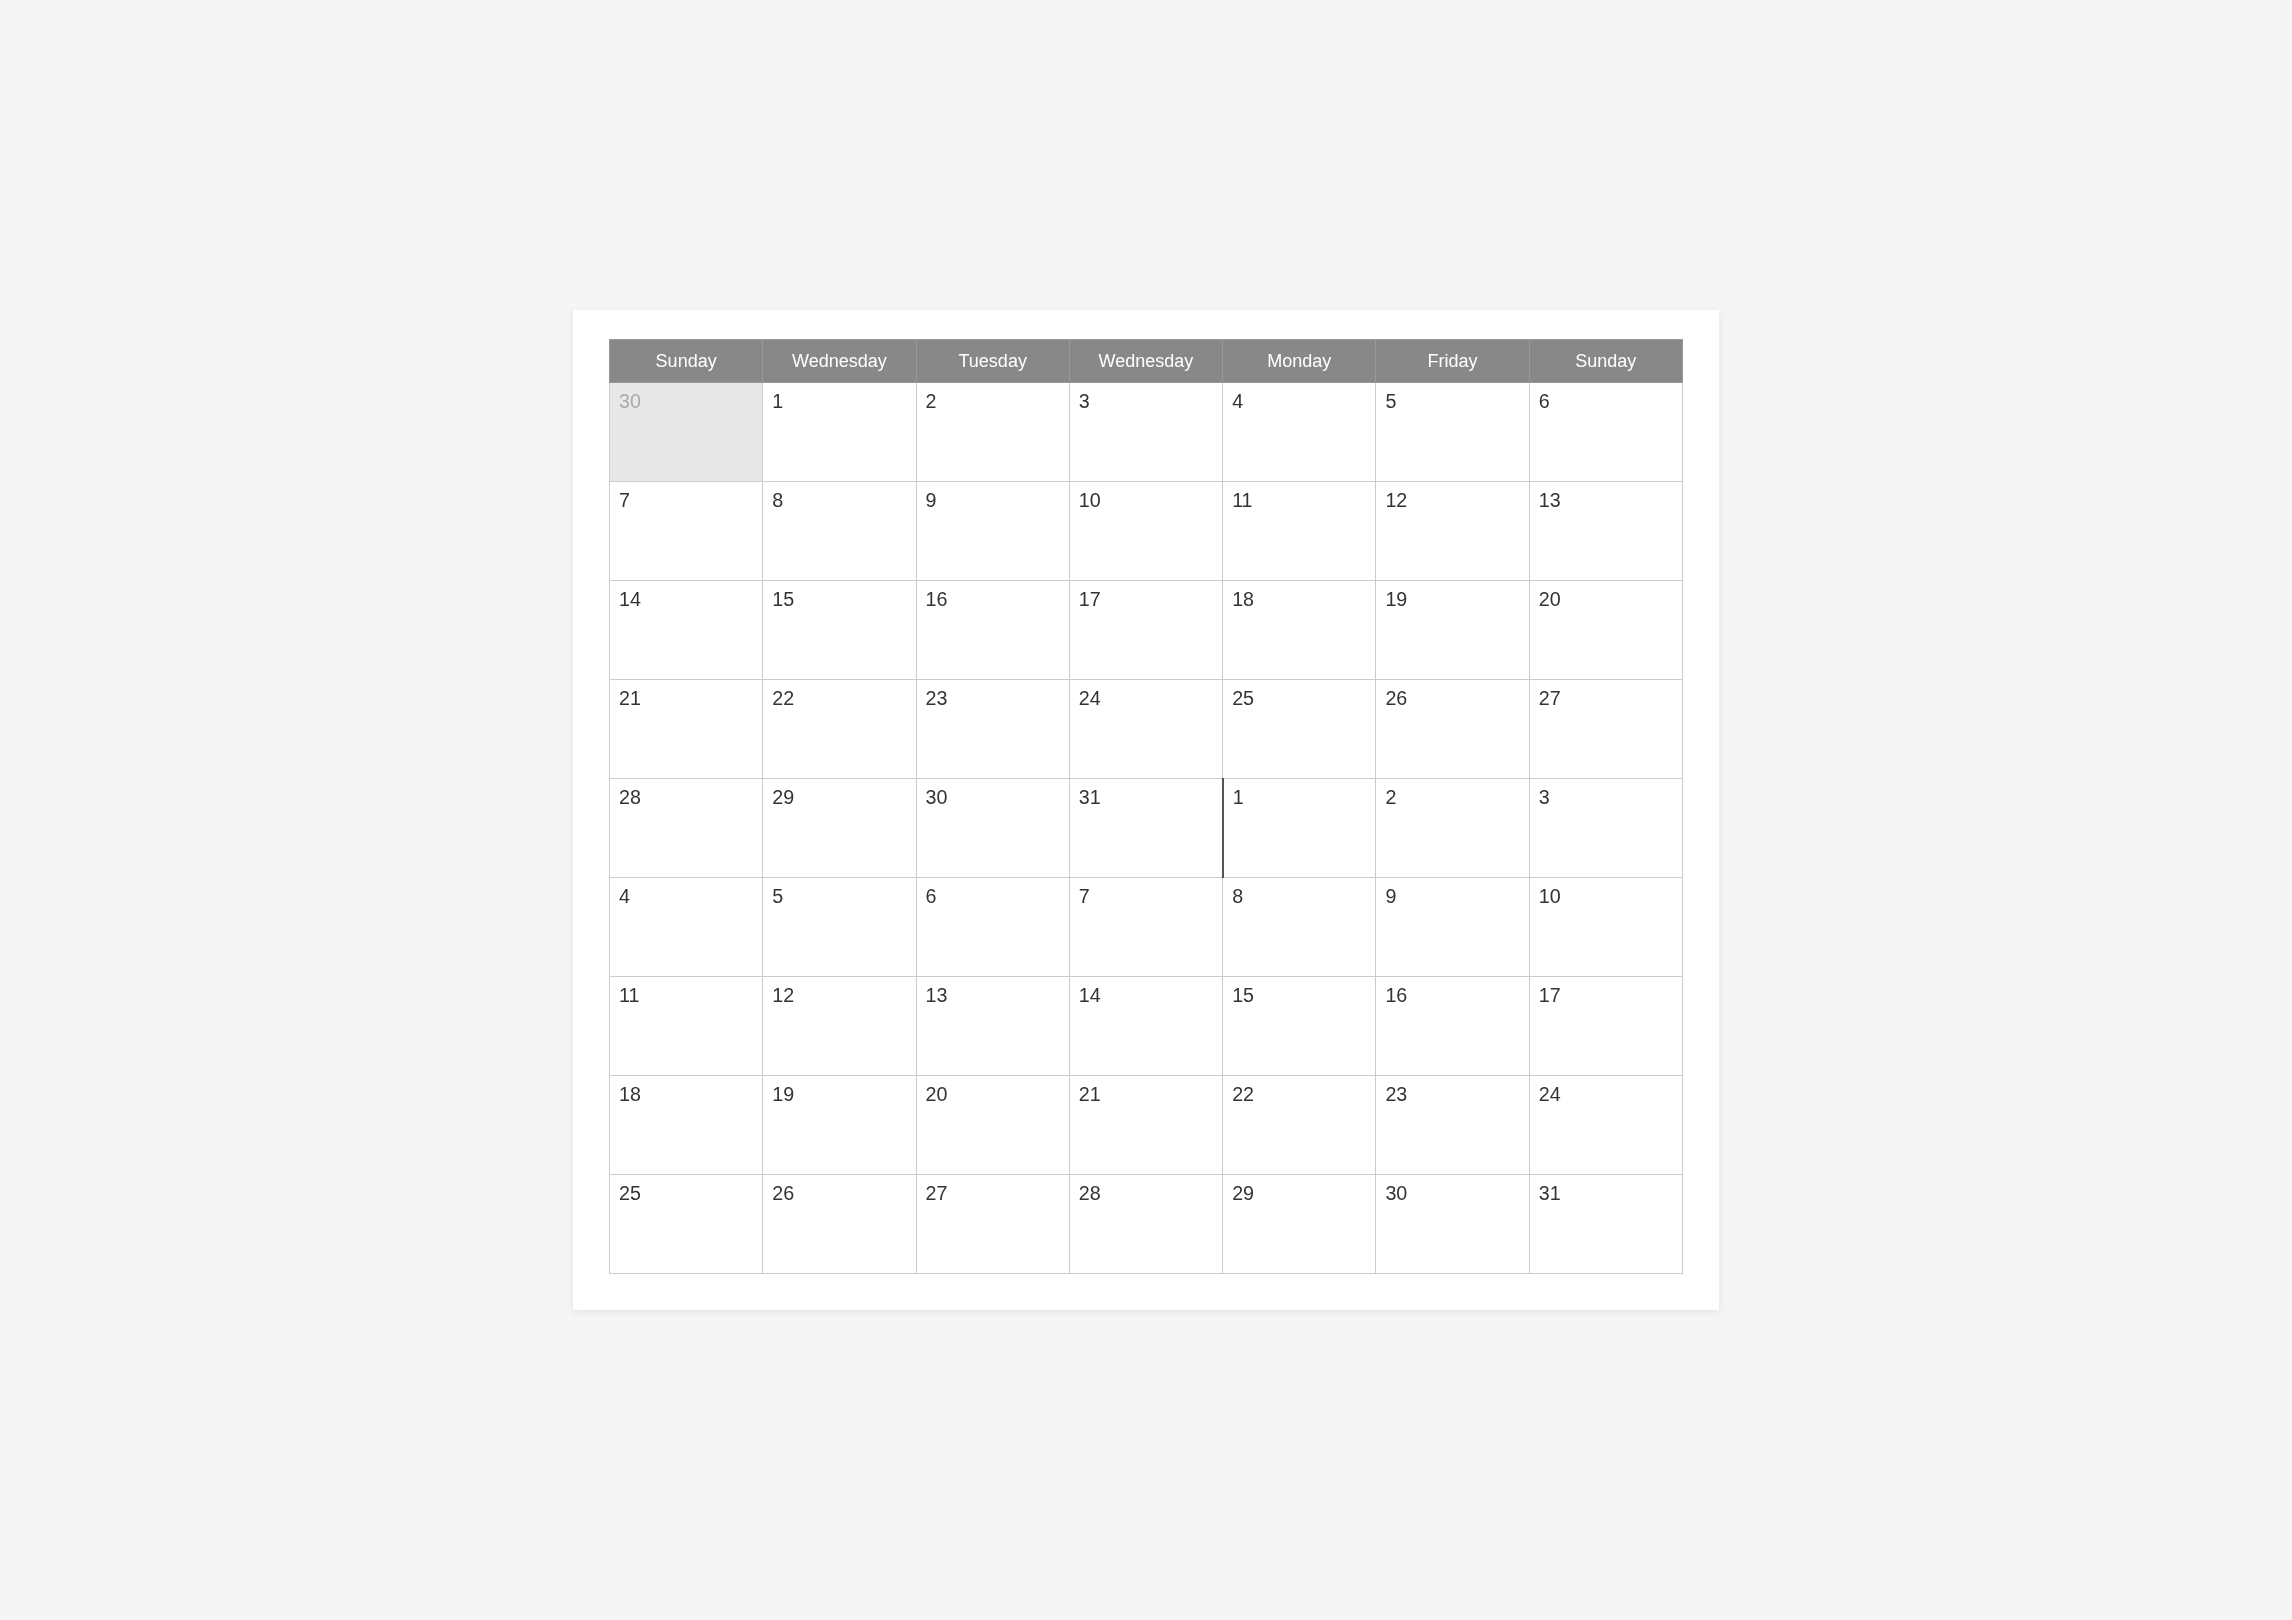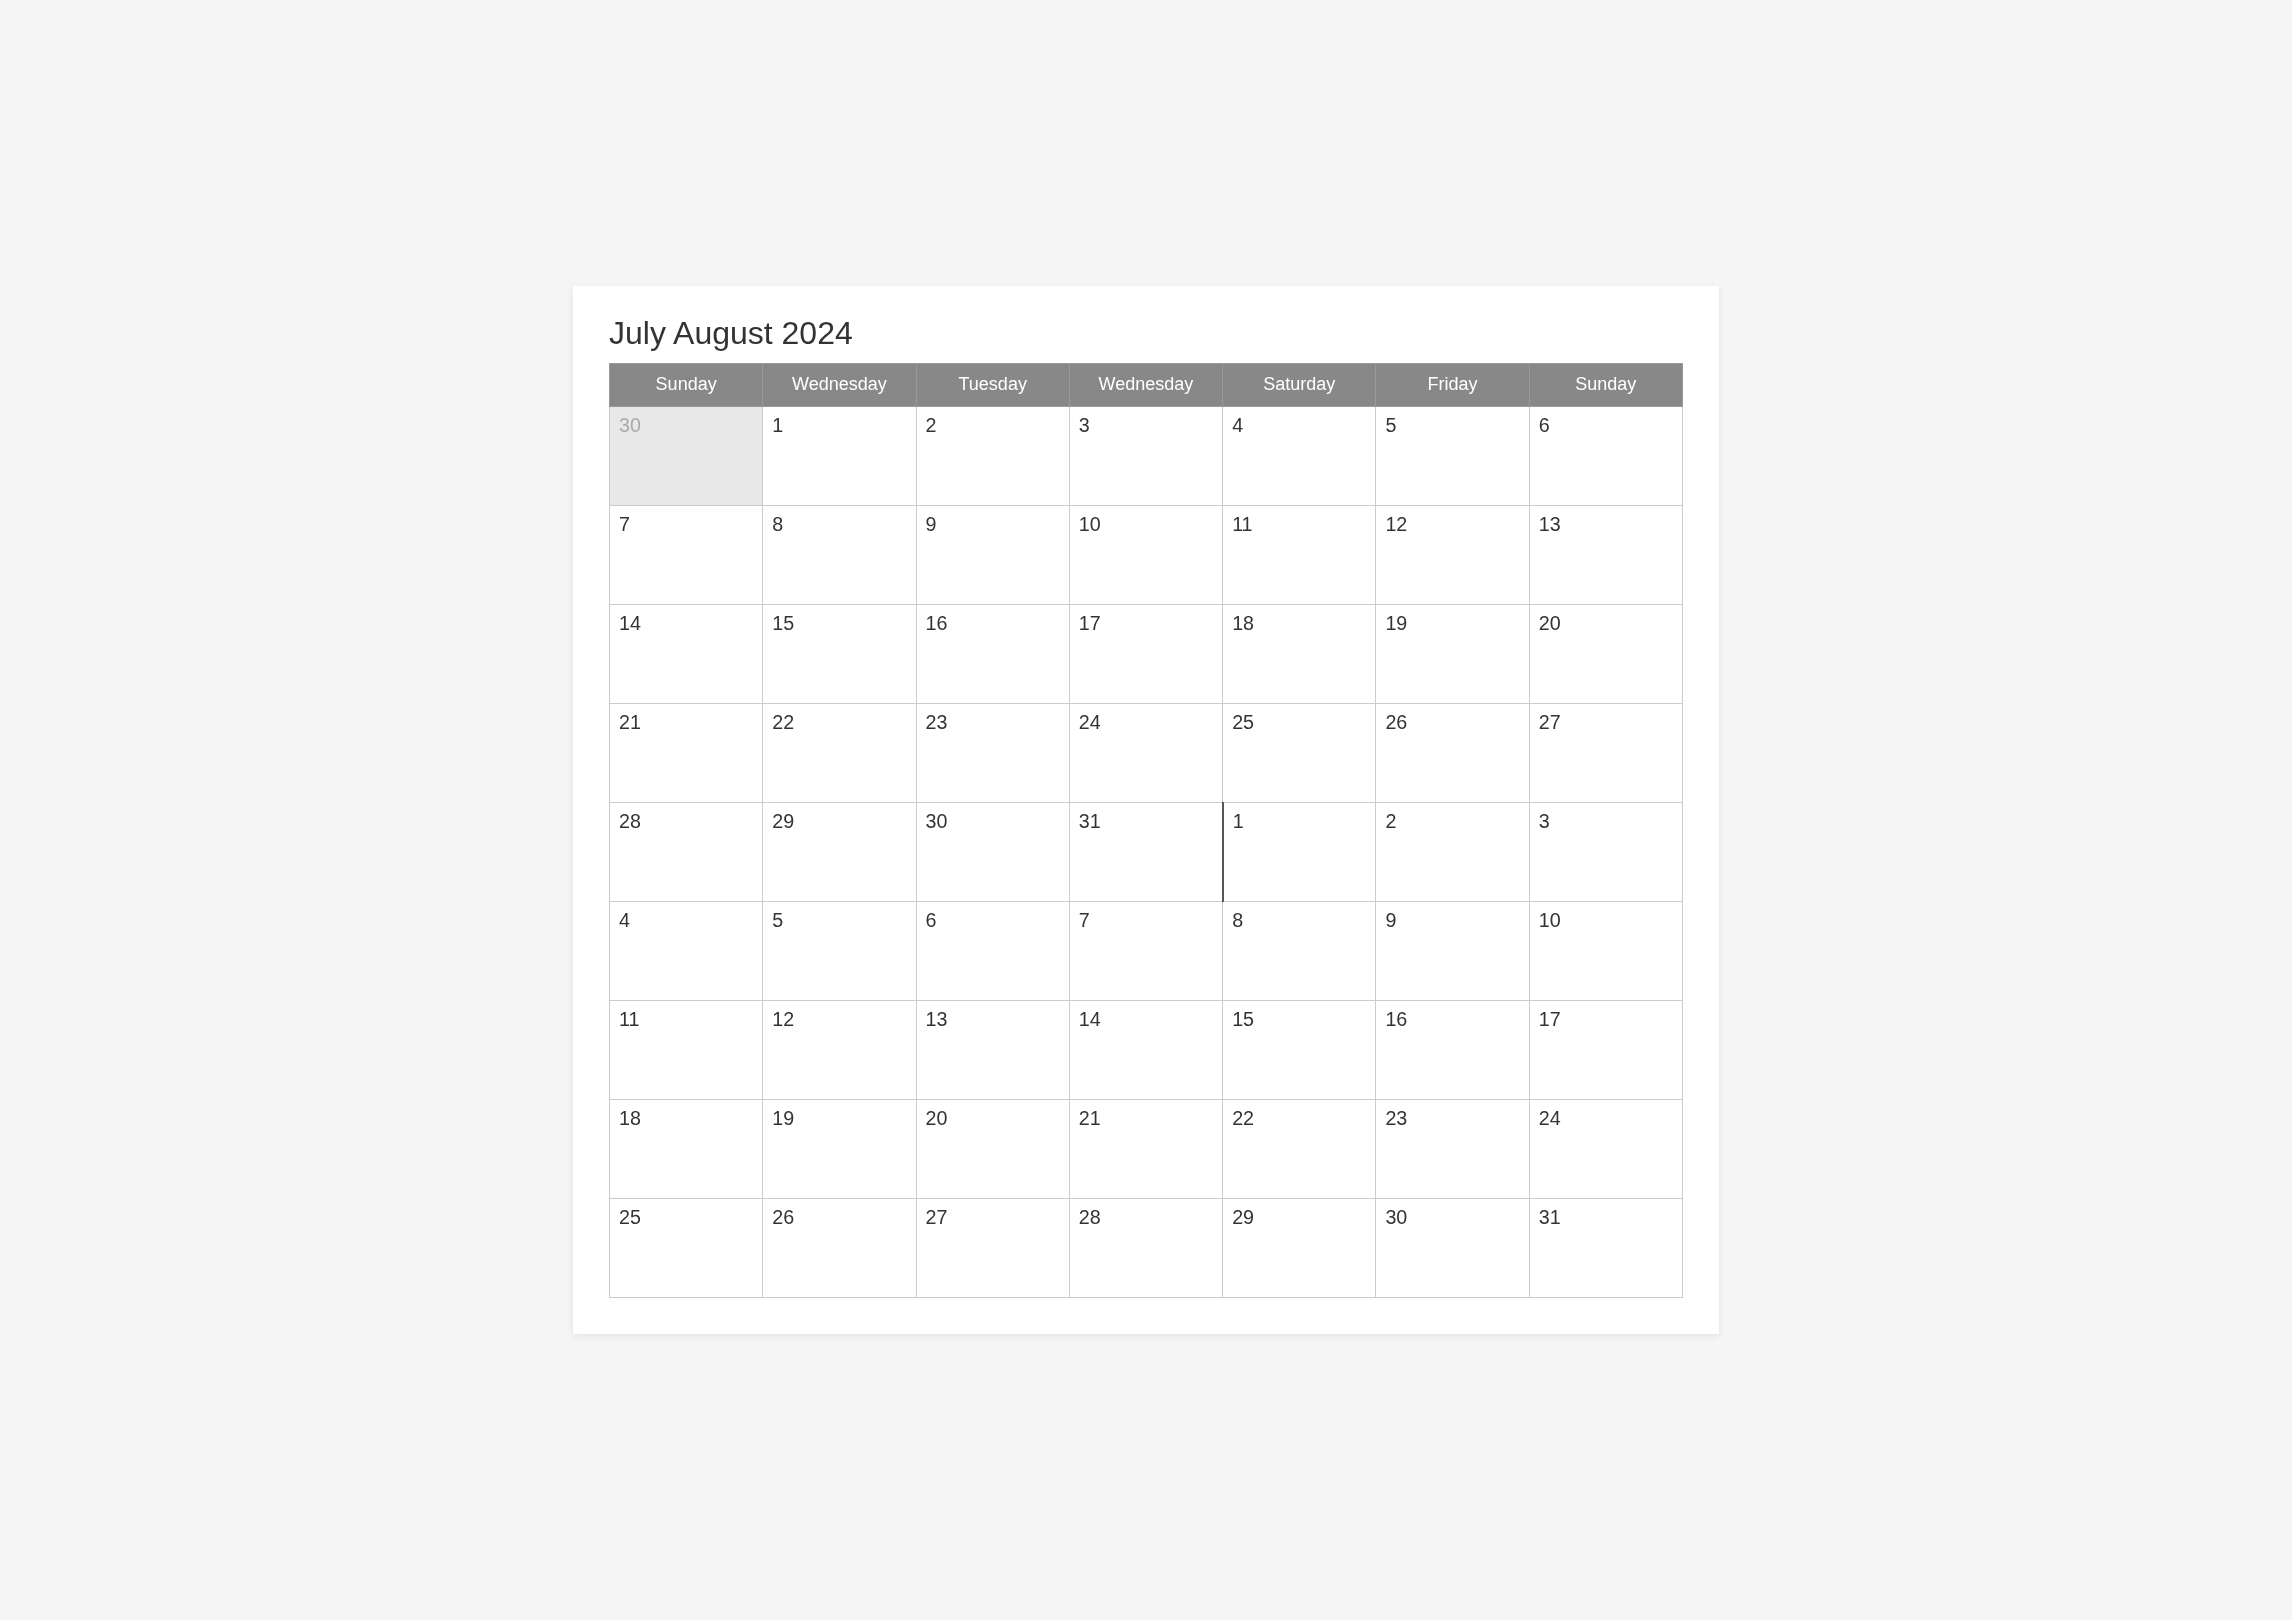--- a/index.html
+++ b/index.html
@@ -72,29 +72,28 @@
       text-align: right;
       font-size: 12.5px;
       color: #999999;
       margin-top: 5.4px;
     }
   </style>
 </head>
 <body>
 
 <div class="calendar-container">
-  <h1 class="calendar-title">July August 2024</h1>
   <table class="calendar-table">
     <thead>
       <tr>
       <th>Sunday</th>
           <th>Wednesday</th>
           <th>Tuesday</th>
           <th>Wednesday</th>
-          <th>Saturday</th>
+          <th>Monday</th>
           <th>Friday</th>
           <th>Sunday</th>
         </tr>
     </thead>
     <tbody>
     <tr>
           <td class="prev-month">30</td>
           <td>1</td>
           <td>2</td>
           <td>3</td>

